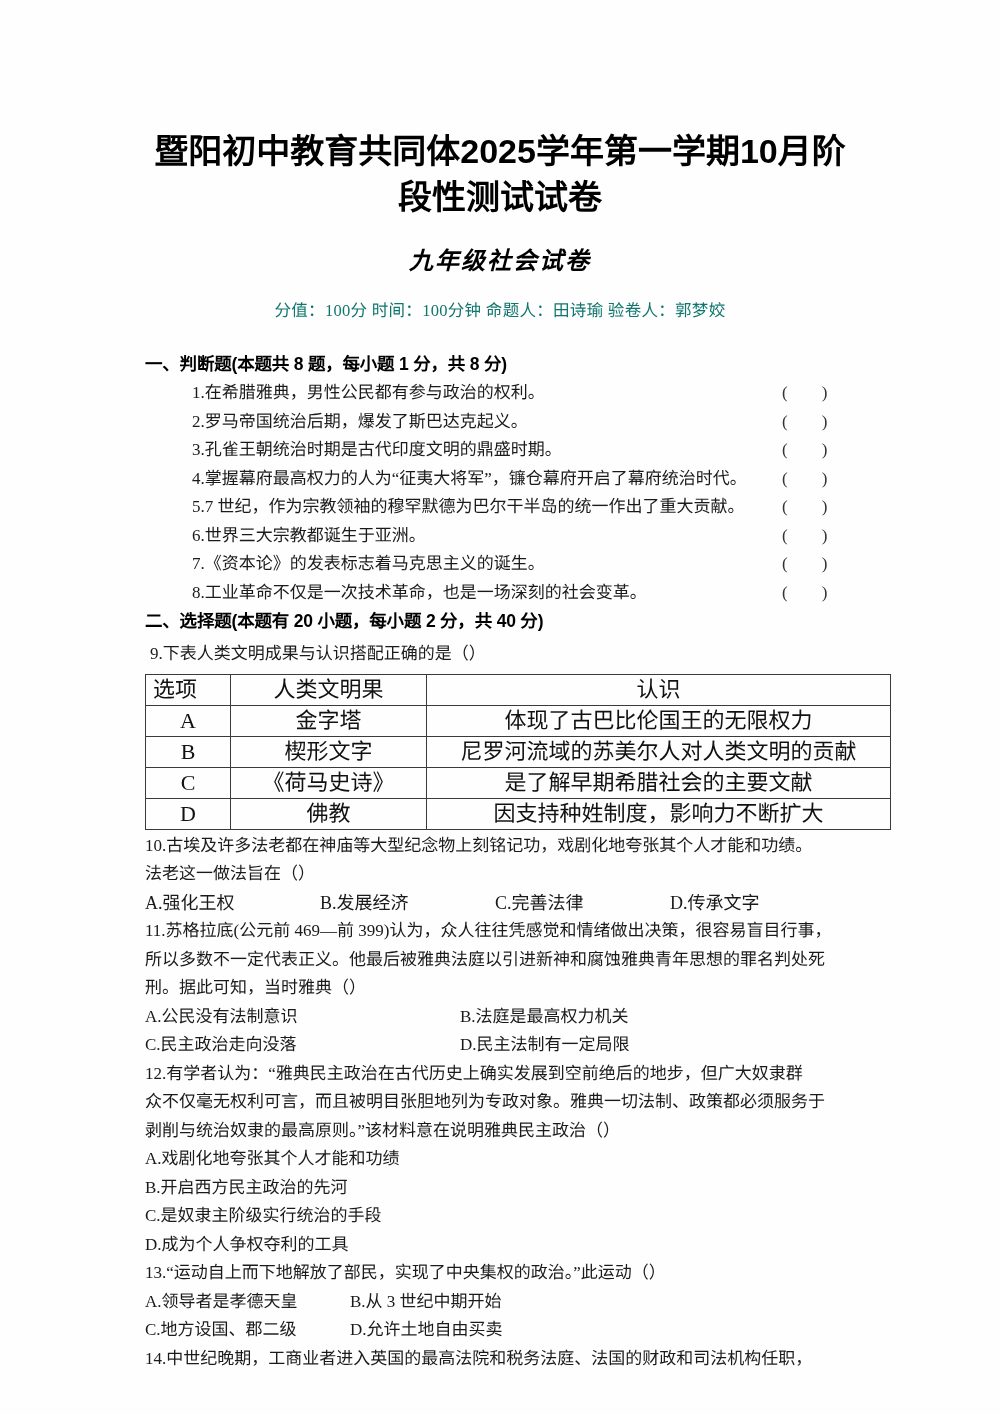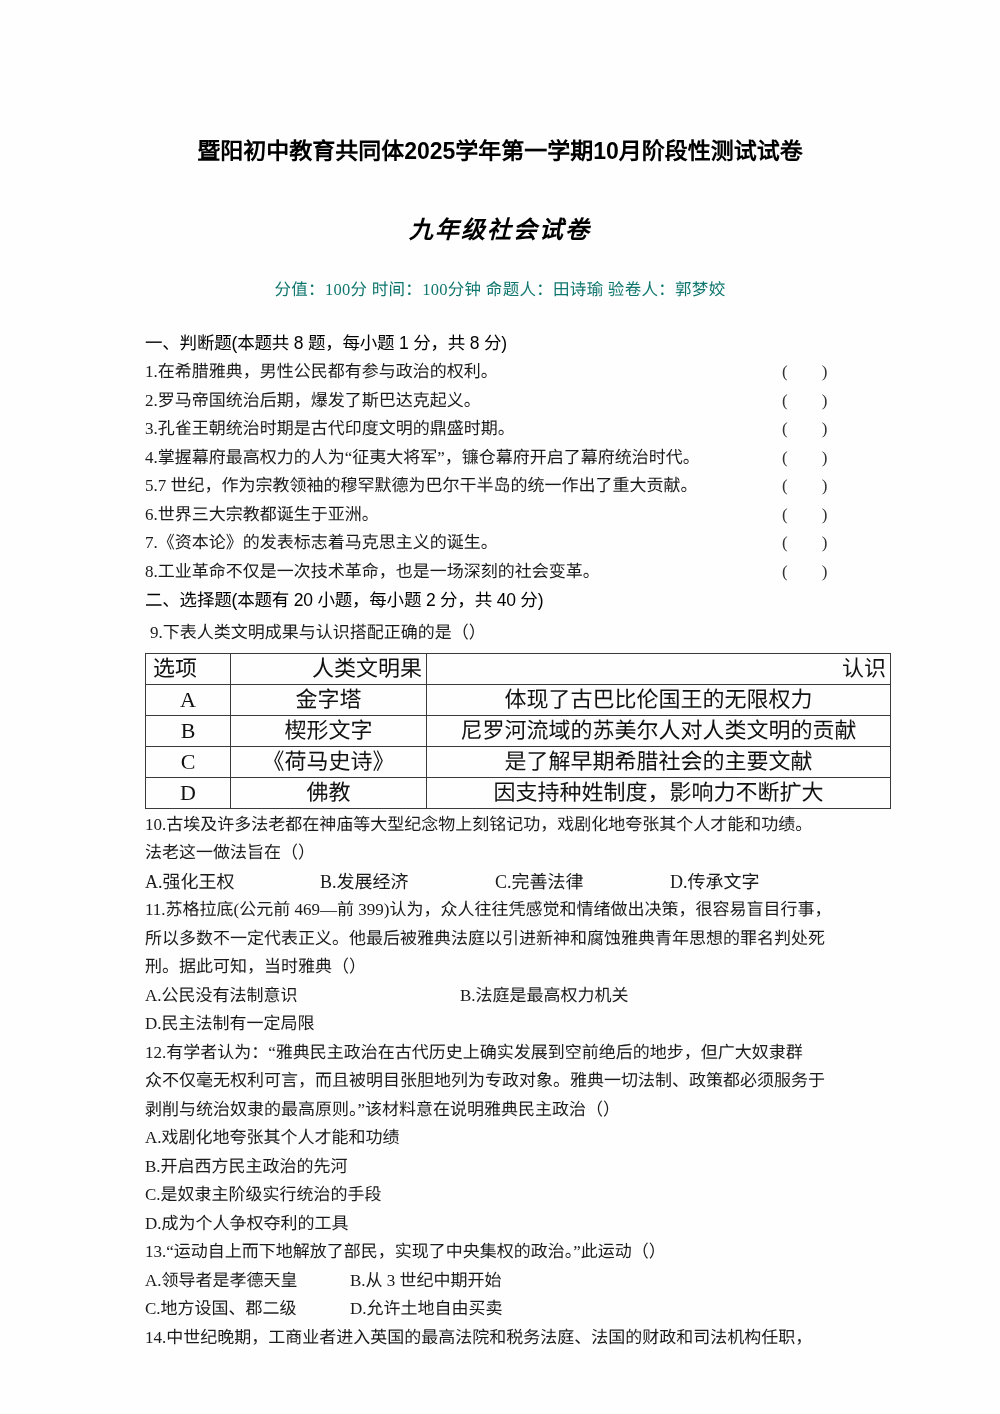--- a/index.html
+++ b/index.html
@@ -24,28 +24,28 @@
     padding: 0;
   }
 
   
   .doc-title {
     margin: 0;
     padding: 128px 150px 0 150px;
     text-align: center;
     font-family: "Liberation Sans", "DejaVu Sans", sans-serif;
     font-weight: bold;
-    font-size: 23px;
+    font-size: 34px;
     line-height: 46px;
     letter-spacing: 0px;
     color: #000;
   }
 
   .subtitle {
-    margin: 15px;
+    margin: 0;
     padding: 24px 0 0 0;
     text-align: center;
     font-family: "Liberation Serif", "DejaVu Serif", serif;
     font-weight: bold;
     font-style: italic;
     font-size: 24px;
     line-height: 34px;
     letter-spacing: 2px;
     color: #000;
   }
@@ -60,41 +60,42 @@
     color: #0f766e;
   }
 
   
   .content {
     padding: 22px 140px 0 145px;
   }
 
   .section-heading {
     font-family: "Liberation Sans", "DejaVu Sans", sans-serif;
-    font-weight: normal;
+    font-weight: bold;
     font-size: 17.5px;
     line-height: 28px;
     margin: 0 0 1px 0;
     color: #000;
     letter-spacing: -0.2px;
   }
 
   
   .tf-list {
     margin: 0;
     padding: 0;
     list-style: none;
   }
   .tf-item {
     display: flex;
     align-items: baseline;
     justify-content: space-between;
     font-size: 17px;
     line-height: 28.5px;
     white-space: nowrap;
+    margin-left: 47px;
   }
   .tf-text {
     flex: 0 1 auto;
     overflow: hidden;
   }
   .tf-brackets {
     flex: 0 0 auto;
     width: 78px;
     text-align: left;
     padding-left: 12px;
@@ -157,21 +158,21 @@
     padding: 1px 4px;
     font-weight: normal;
     line-height: 26px;
     color: #111;
   }
   .col-opt { width: 73px; }
   .col-item { width: 187px; }
   .col-desc { width: 455px; margin-top: 17px; }
 
   .civ-table .hdr-opt { text-align: left; padding-left: 7px; }
-  .civ-table .hdr-mid, .civ-table .hdr-desc { text-align: right; }
+  .civ-table .hdr-mid, .civ-table .hdr-desc { text-align: center; }
   .civ-table .cell-opt {
     text-align: center;
     font-family: "Liberation Serif", "DejaVu Serif", serif;
   }
   .civ-table .cell-item { text-align: center; }
   .civ-table .cell-desc { text-align: center; }
 </style>
 </head>
 <body>
 
@@ -264,20 +265,21 @@
       <span class="opt">C.完善法律</span>
       <span class="opt">D.传承文字</span>
     </div>
 
     <p class="question">11.苏格拉底(公元前 469—前 399)认为，众人往往凭感觉和情绪做出决策，很容易盲目行事，</p>
     <p class="question">所以多数不一定代表正义。他最后被雅典法庭以引进新神和腐蚀雅典青年思想的罪名判处死</p>
     <p class="question"><span>刑。据此可知，当时雅典（</span><span class="gap"></span><span>）</span></p>
     <div class="opts-grid2">
       <span class="opt">A.公民没有法制意识</span>
       <span class="opt">B.法庭是最高权力机关</span>
+      <span class="opt">C.民主政治走向没落</span>
       <span class="opt">D.民主法制有一定局限</span>
     </div>
 
     <p class="question">12.有学者认为：“雅典民主政治在古代历史上确实发展到空前绝后的地步，但广大奴隶群</p>
     <p class="question">众不仅毫无权利可言，而且被明目张胆地列为专政对象。雅典一切法制、政策都必须服务于</p>
     <p class="question"><span>剥削与统治奴隶的最高原则。”该材料意在说明雅典民主政治（</span><span class="gap"></span><span>）</span></p>
     <div class="opts-stack">
       <span class="opt">A.戏剧化地夸张其个人才能和功绩</span>
       <span class="opt">B.开启西方民主政治的先河</span>
       <span class="opt">C.是奴隶主阶级实行统治的手段</span>

